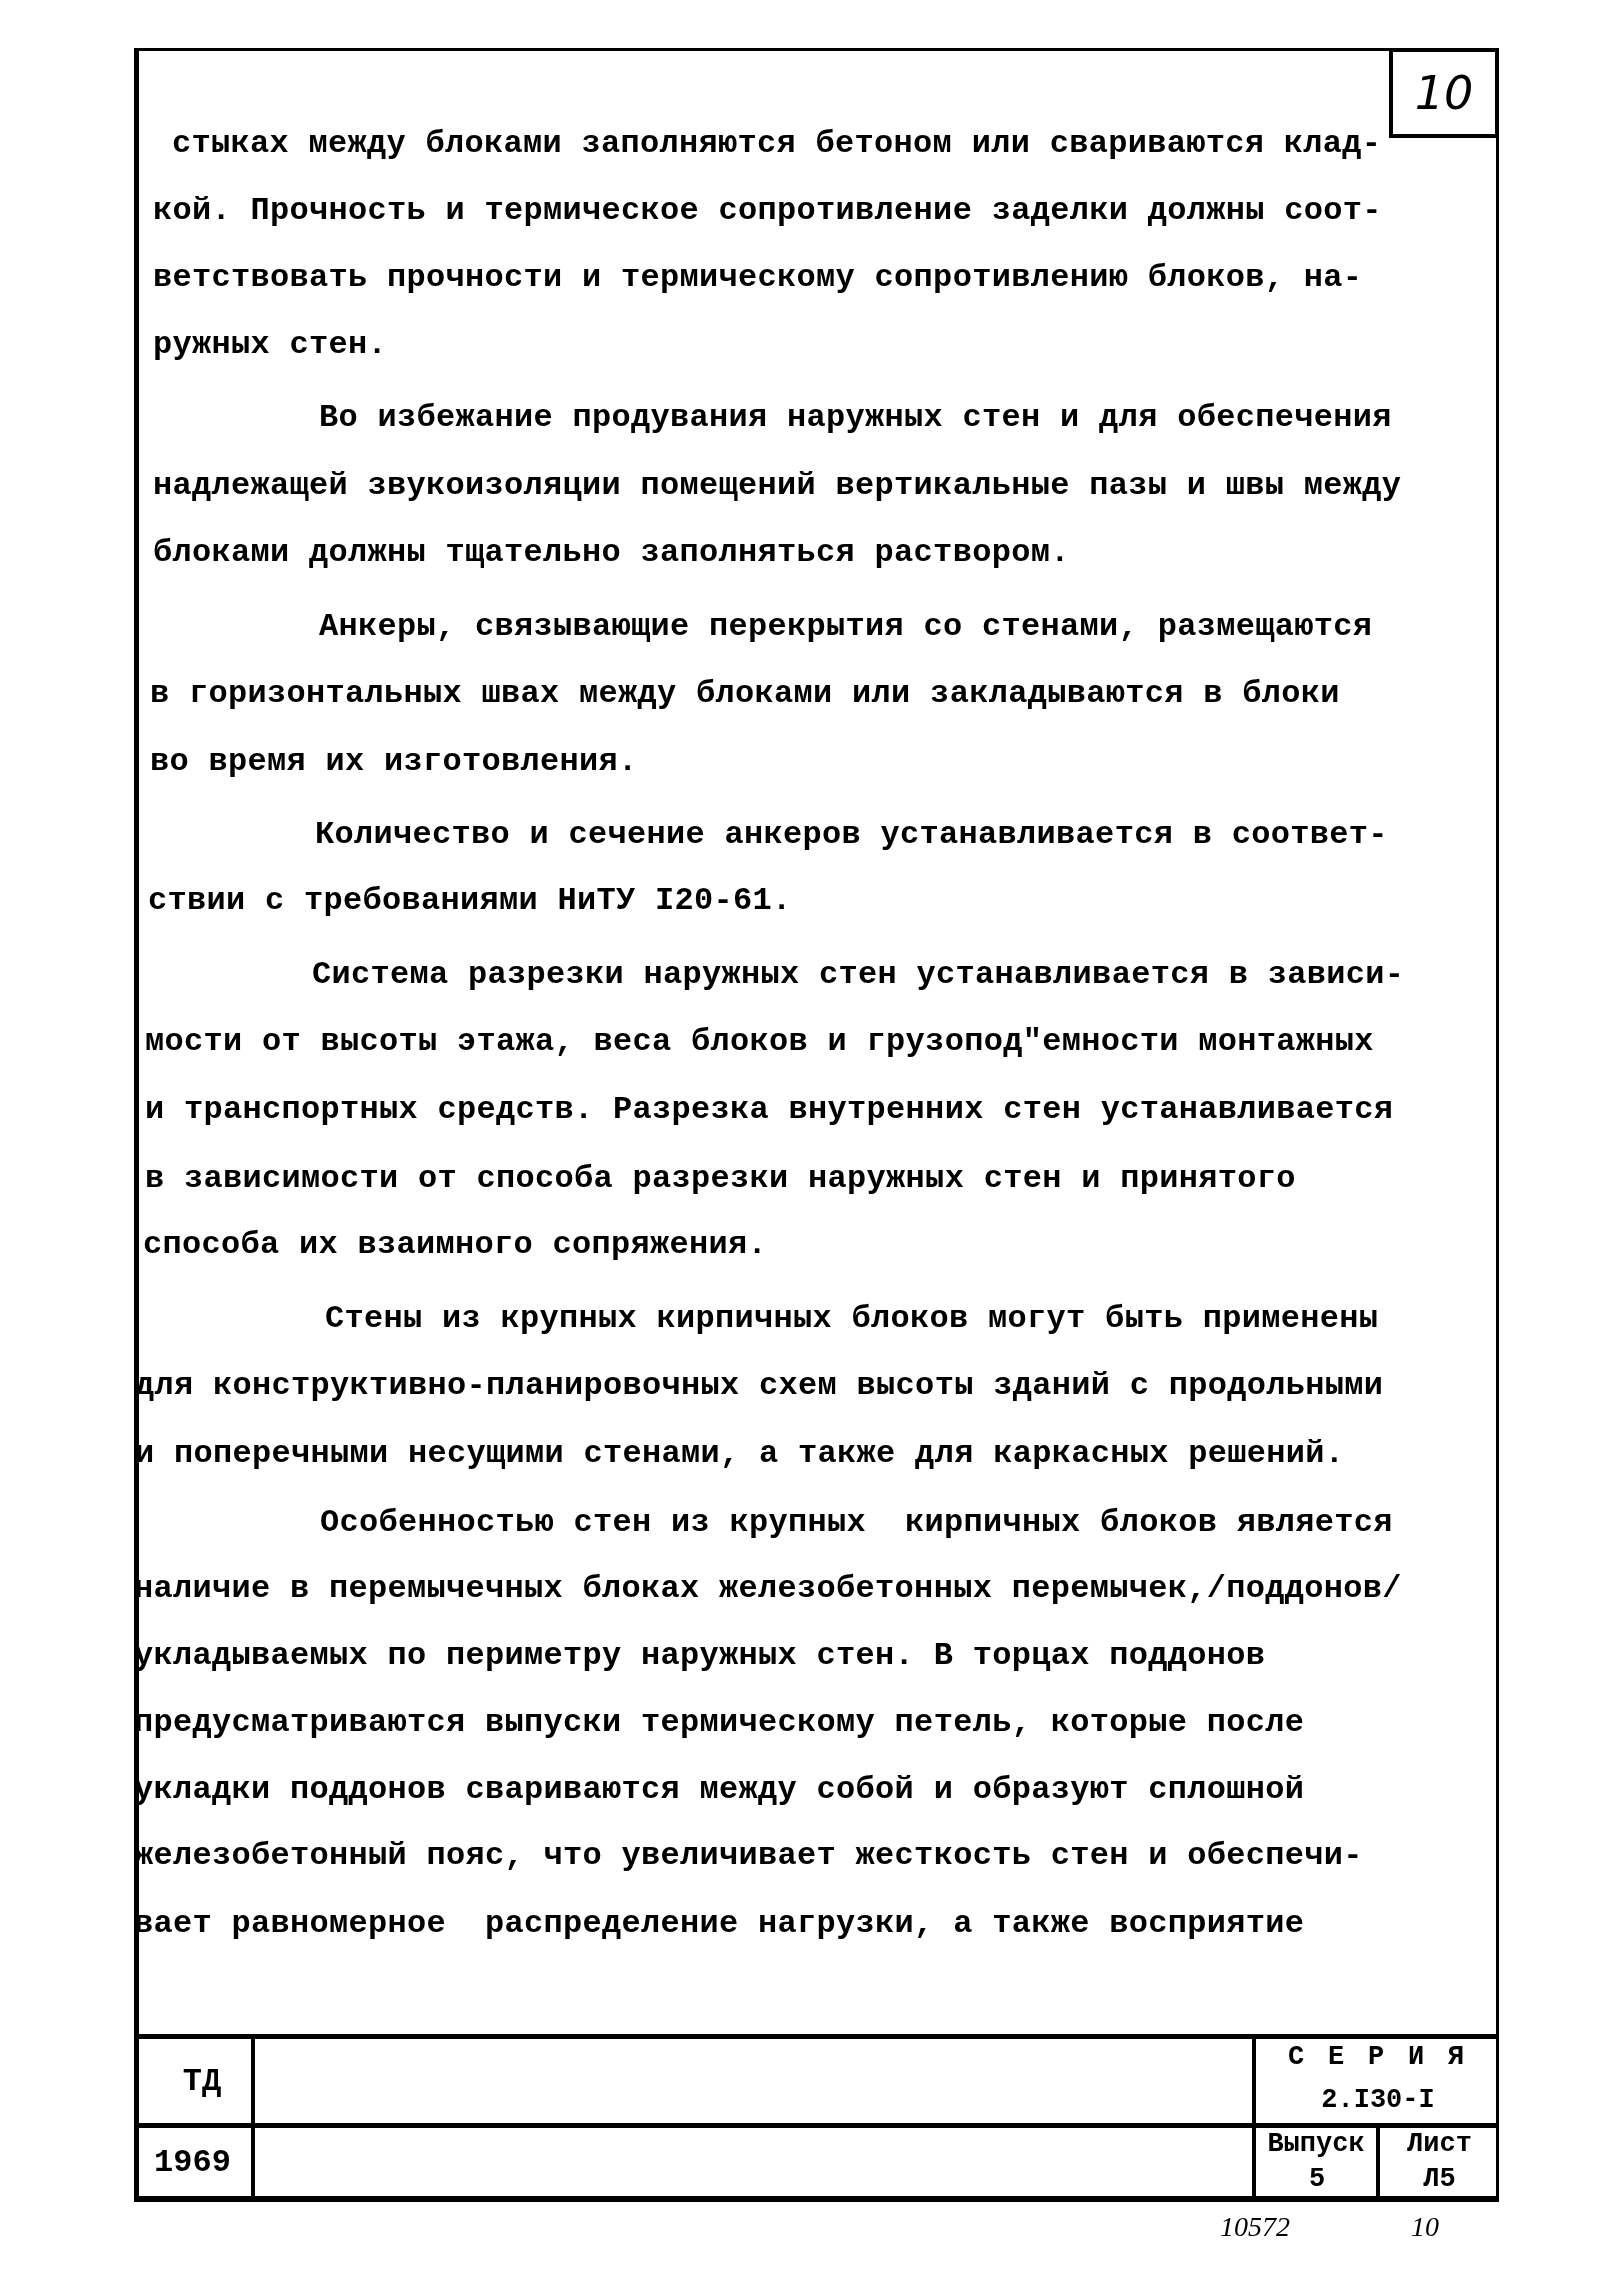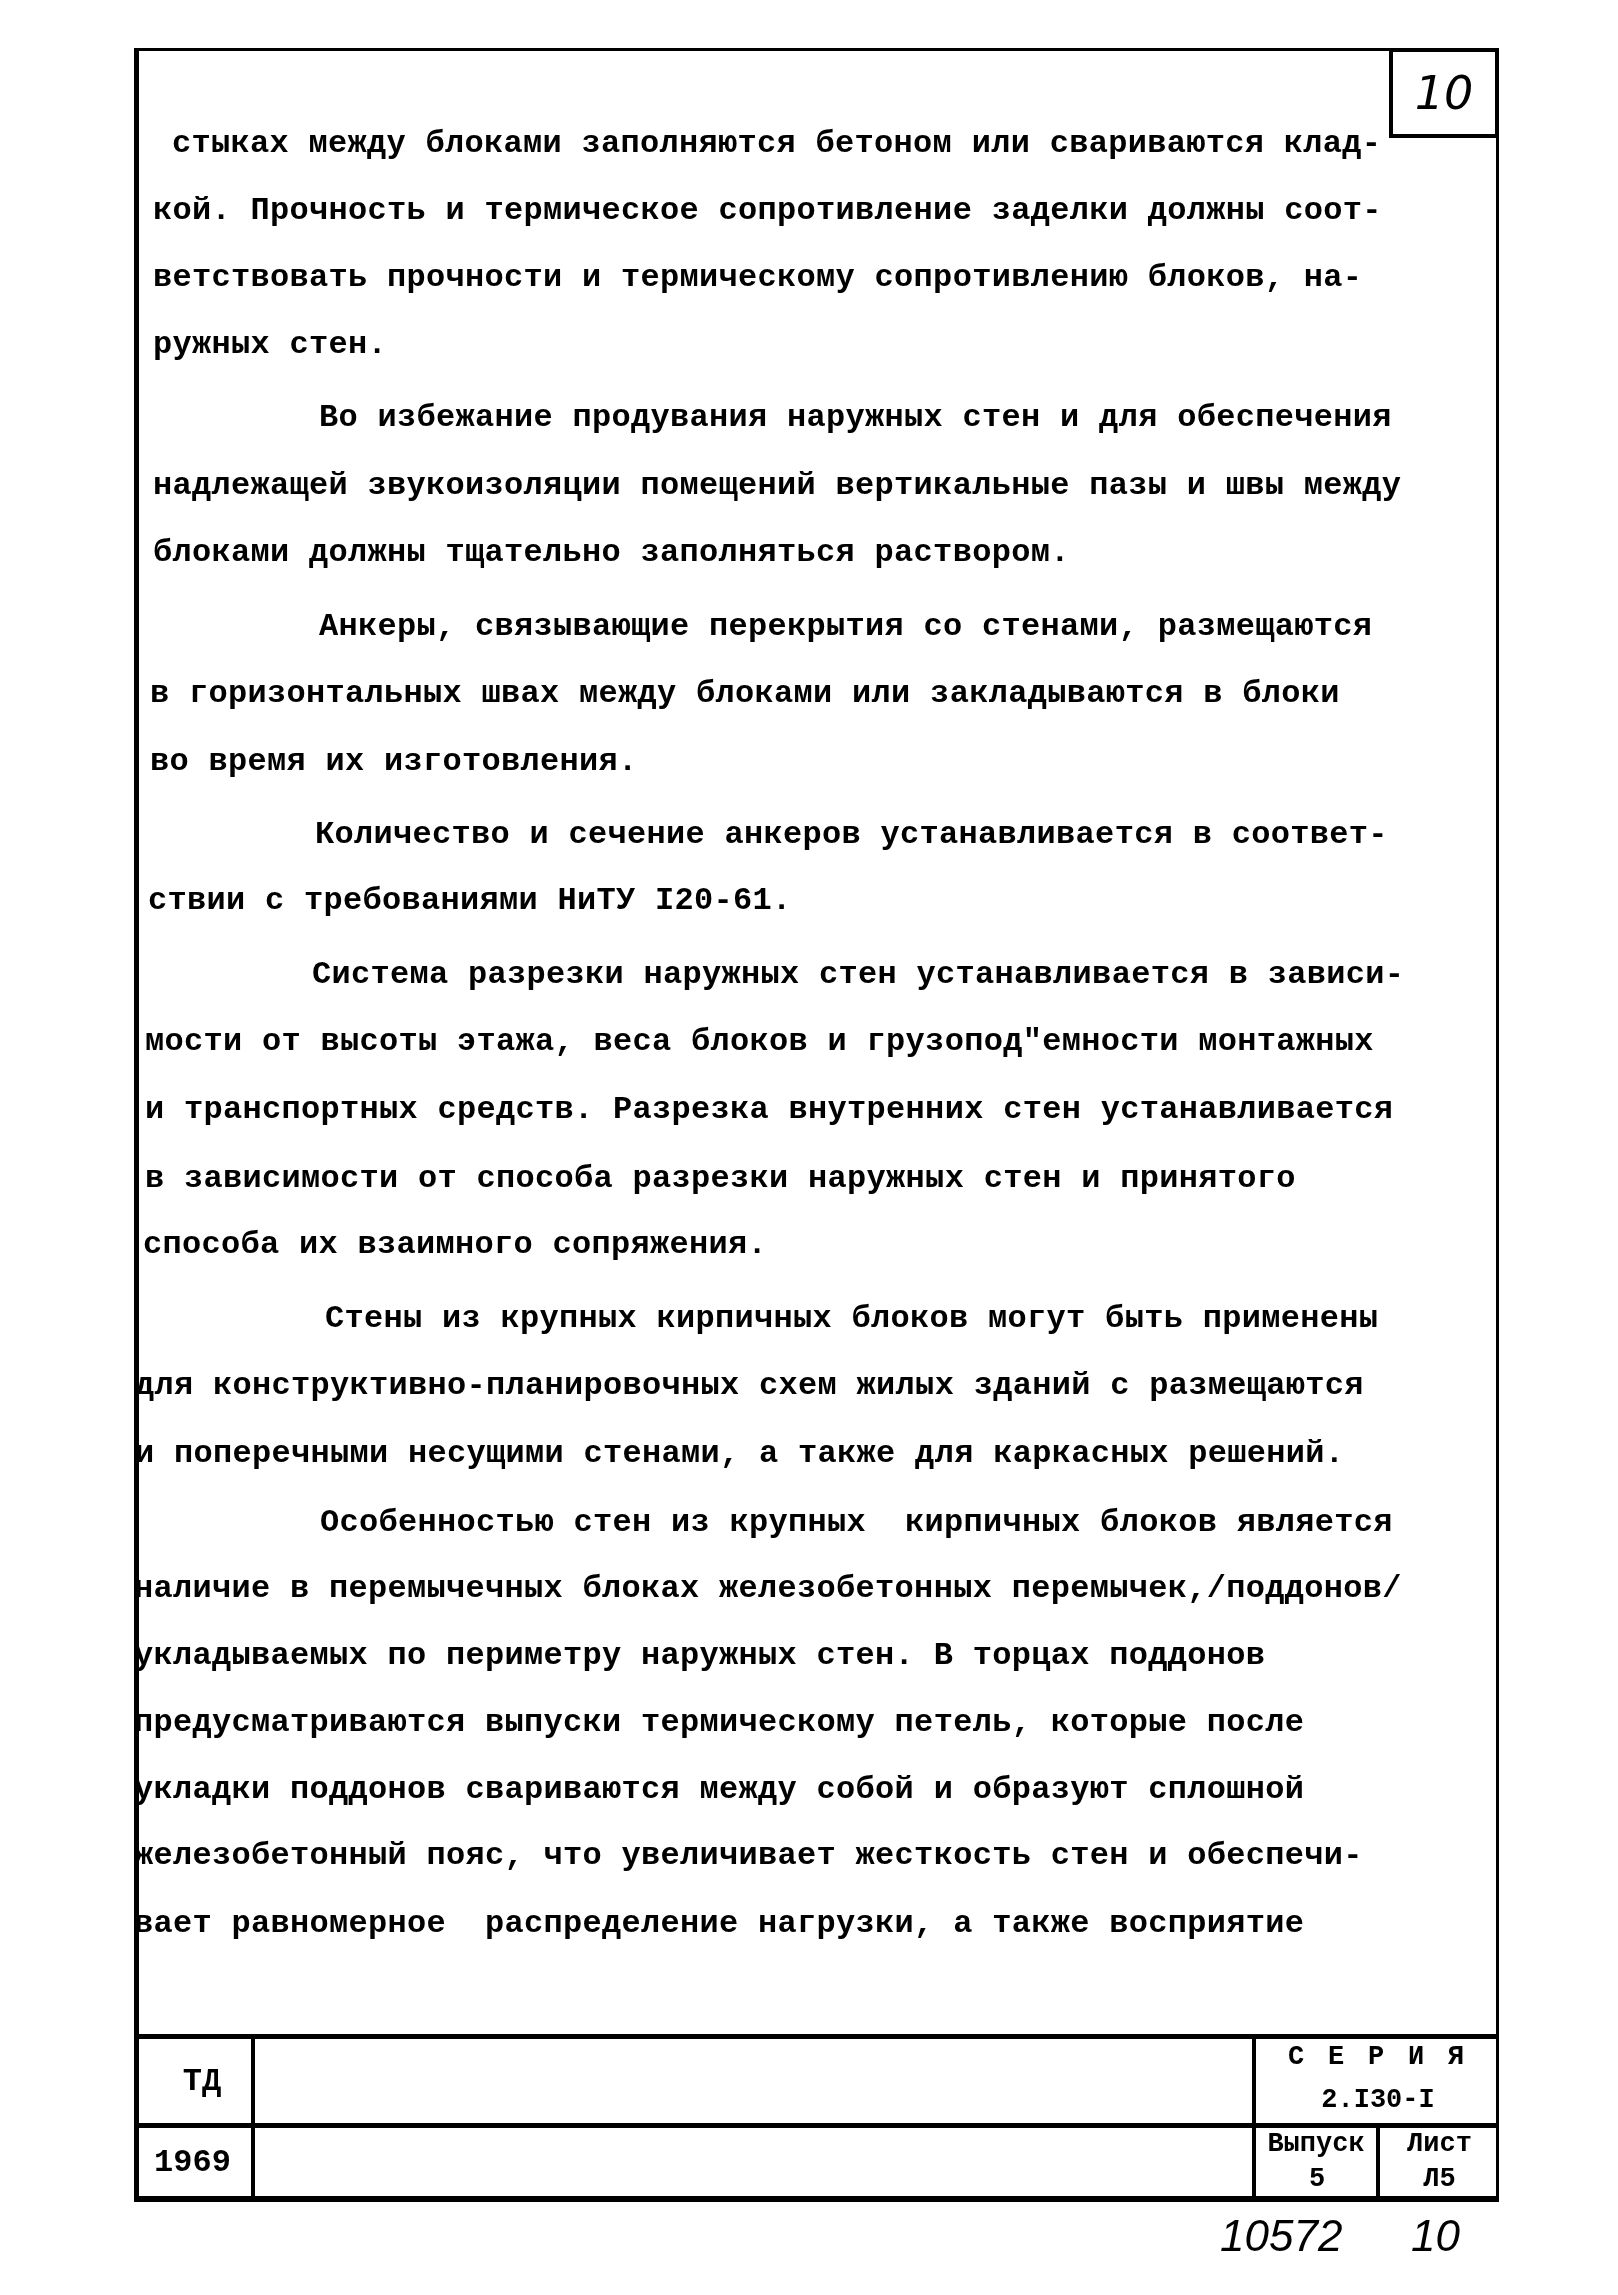--- a/index.html
+++ b/index.html
@@ -14,22 +14,22 @@
   .page-box span { font-family: "DejaVu Sans", sans-serif; font-size: 46px; font-style: italic; }
   .body-text { position: absolute; left: 0; top: 0; }
   .line { position: absolute; white-space: pre; font-size: 32px; font-weight: bold;
           letter-spacing: 0.3px; line-height: 38px; }
   .tb { position: absolute; left: 134px; top: 2034px; width: 1365px; height: 168px; }
   .tb .hline { position: absolute; left: 0; right: 0; height: 4.5px; background: #000; }
   .tb .vline { position: absolute; width: 3.8px; background: #000; }
   .tb .cell { position: absolute; display: flex; align-items: center; justify-content: center;
               font-size: 32px; font-weight: bold; }
   .tb .small { font-size: 27px; }
-  .hand { position: absolute; font-family: Liberation Sans, sans-serif; font-style: italic;
-          font-size: 44px; }
+  .hand { position: absolute; font-family: Liberation Serif, serif; font-style: italic;
+          font-size: 28px; }
 </style>
 </head>
 <body>
 
 <div class="frame"></div>
 
 <div class="page-box">
   <span>10</span>
 </div>
 
@@ -51,21 +51,21 @@
   <div class="line" style="left:315px;top:816px">Количество и сечение анкеров устанавливается в соответ-</div>
   <div class="line" style="left:148px;top:882px">ствии с требованиями НиТУ I20-61.</div>
 
   <div class="line" style="left:312px;top:956px">Система разрезки наружных стен устанавливается в зависи-</div>
   <div class="line" style="left:145px;top:1023px">мости от высоты этажа, веса блоков и грузопод"емности монтажных</div>
   <div class="line" style="left:145px;top:1091px">и транспортных средств. Разрезка внутренних стен устанавливается</div>
   <div class="line" style="left:145px;top:1160px">в зависимости от способа разрезки наружных стен и принятого</div>
   <div class="line" style="left:143px;top:1226px">способа их взаимного сопряжения.</div>
 
   <div class="line" style="left:325px;top:1300px">Стены из крупных кирпичных блоков могут быть применены</div>
-  <div class="line" style="left:135px;top:1367px">для конструктивно-планировочных схем жилых зданий с размещаются</div>
+  <div class="line" style="left:135px;top:1367px">для конструктивно-планировочных схем высоты зданий с продольными</div>
   <div class="line" style="left:135px;top:1435px">и поперечными несущими стенами, а также для каркасных решений.</div>
 
   <div class="line" style="left:320px;top:1504px">Особенностью стен из крупных  кирпичных блоков является</div>
   <div class="line" style="left:134px;top:1570px">наличие в перемычечных блоках железобетонных перемычек,/поддонов/</div>
   <div class="line" style="left:134px;top:1637px">укладываемых по периметру наружных стен. В торцах поддонов</div>
   <div class="line" style="left:134px;top:1704px">предусматриваются выпуски термическому петель, которые после</div>
   <div class="line" style="left:134px;top:1771px">укладки поддонов свариваются между собой и образуют сплошной</div>
   <div class="line" style="left:134px;top:1837px">железобетонный пояс, что увеличивает жесткость стен и обеспечи-</div>
   <div class="line" style="left:134px;top:1905px">вает равномерное  распределение нагрузки, а также восприятие</div>
 </div>

